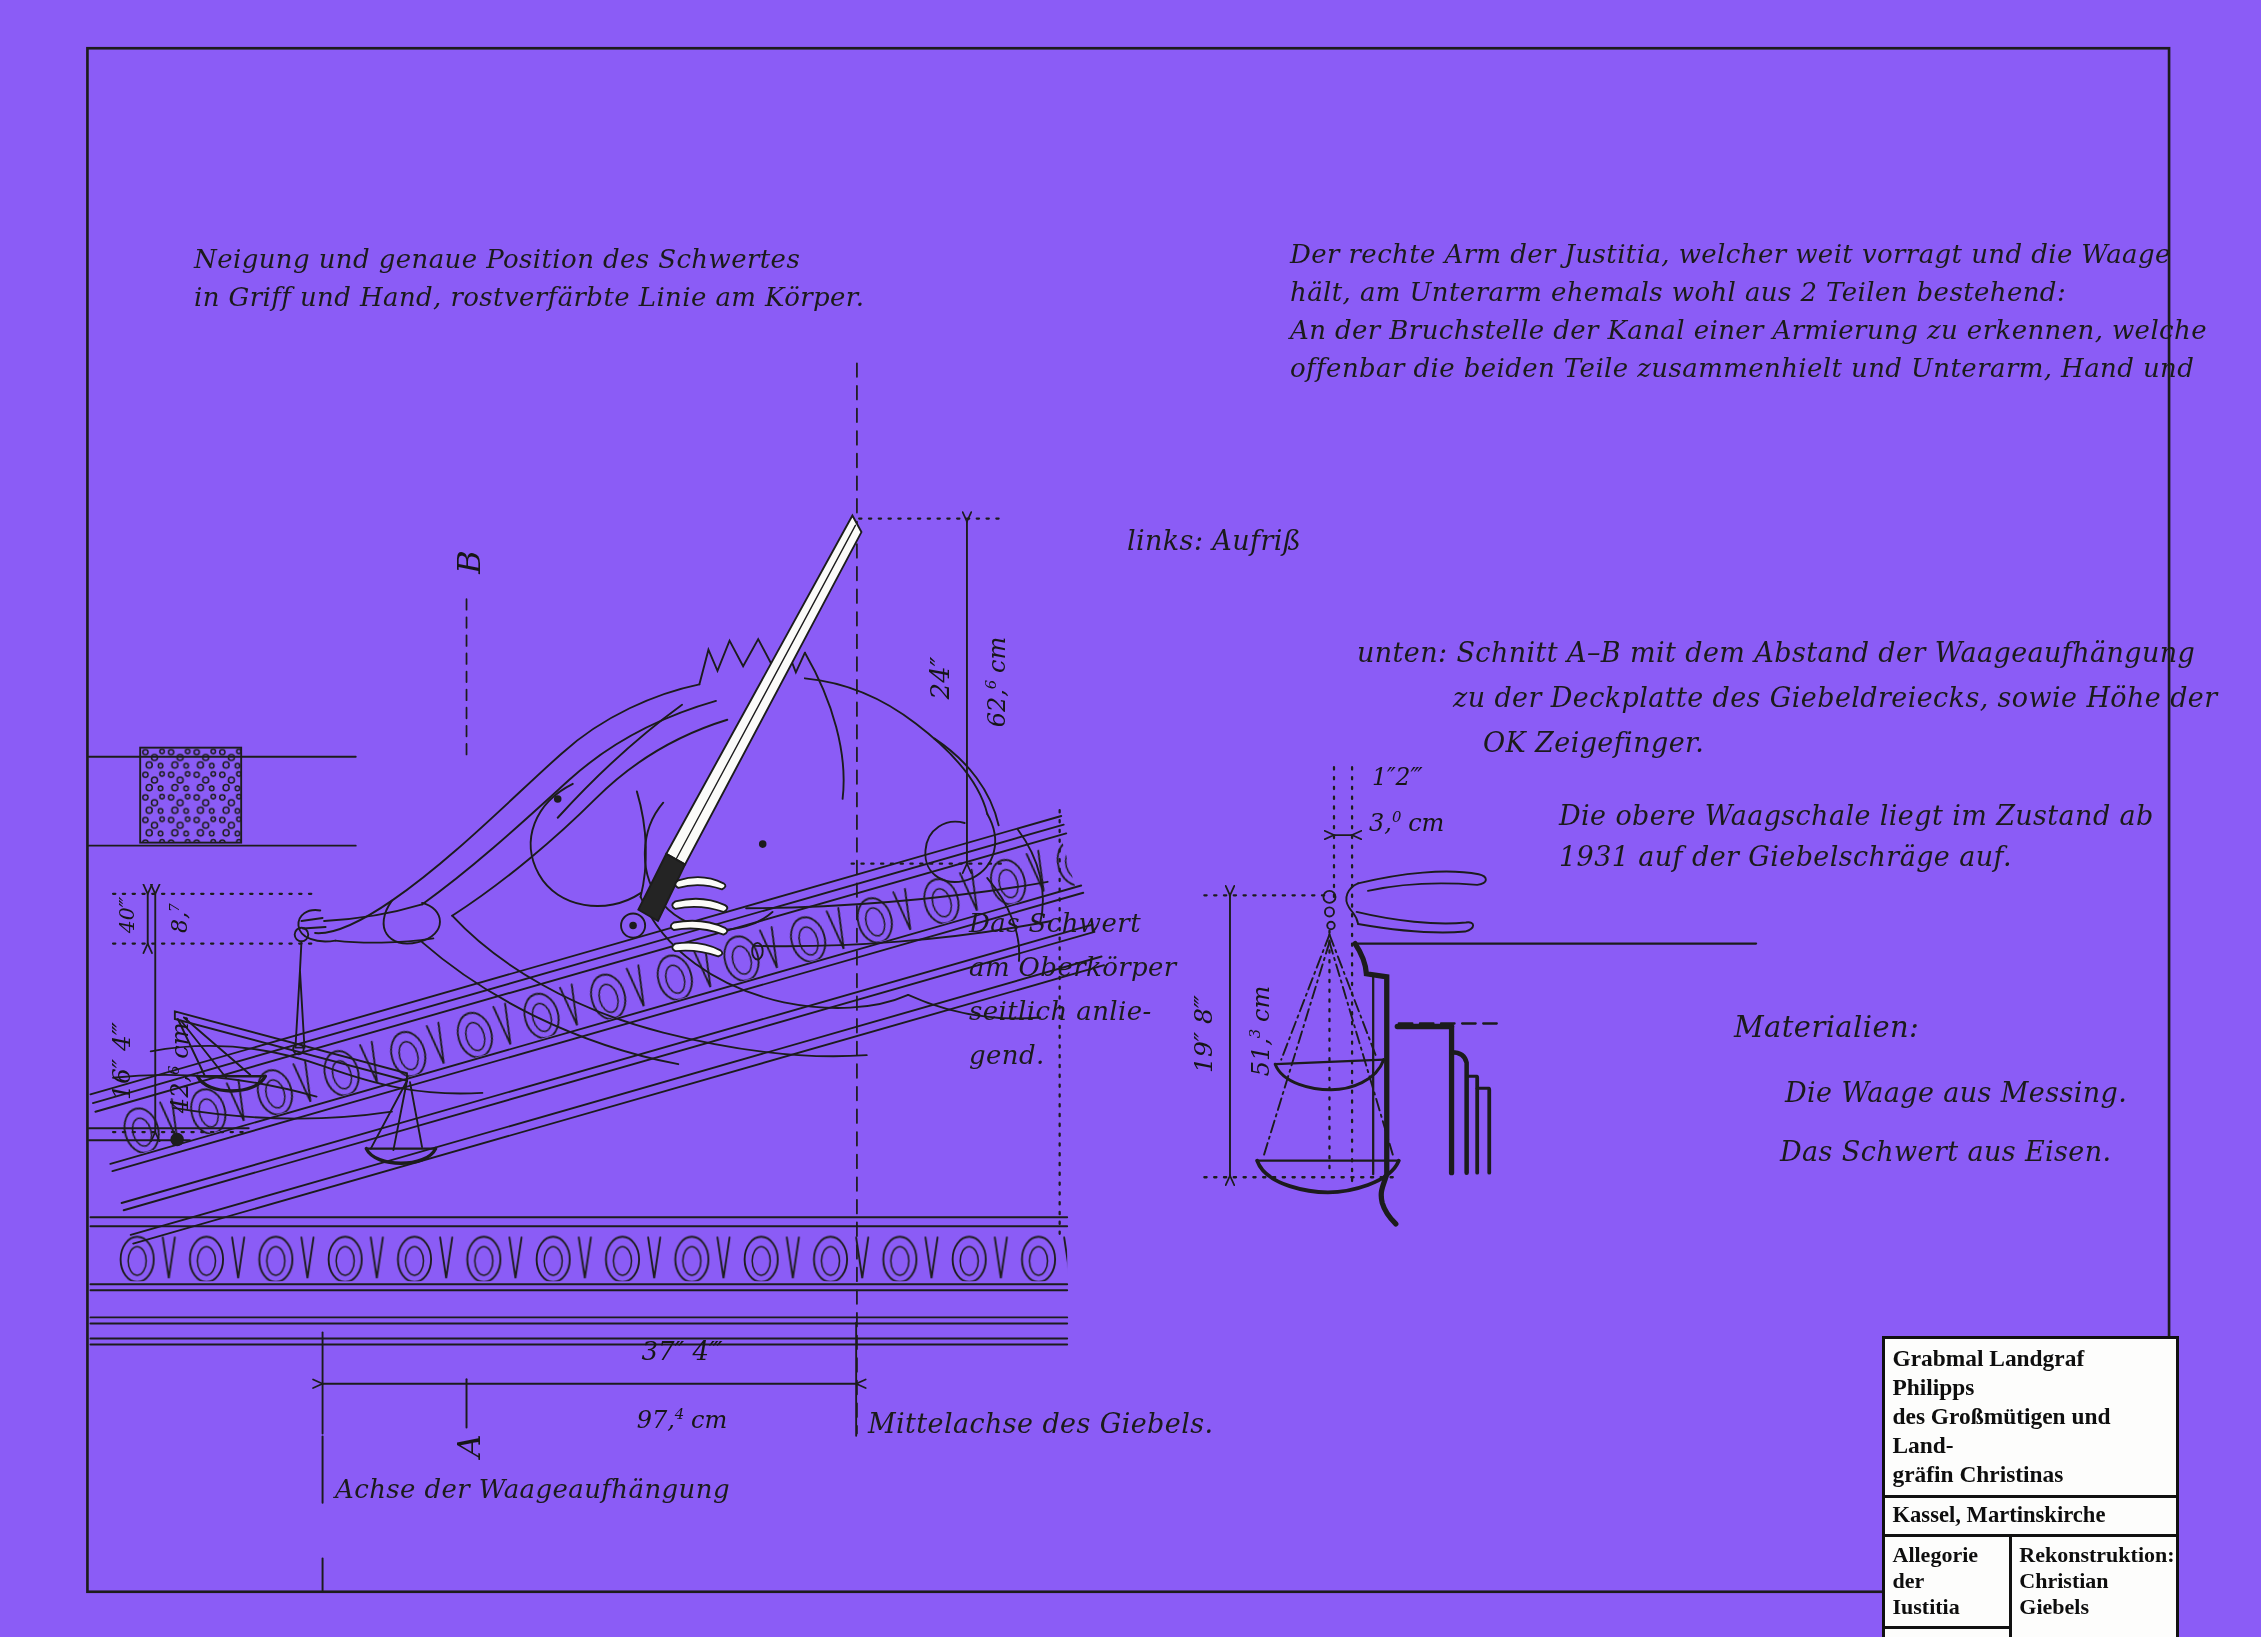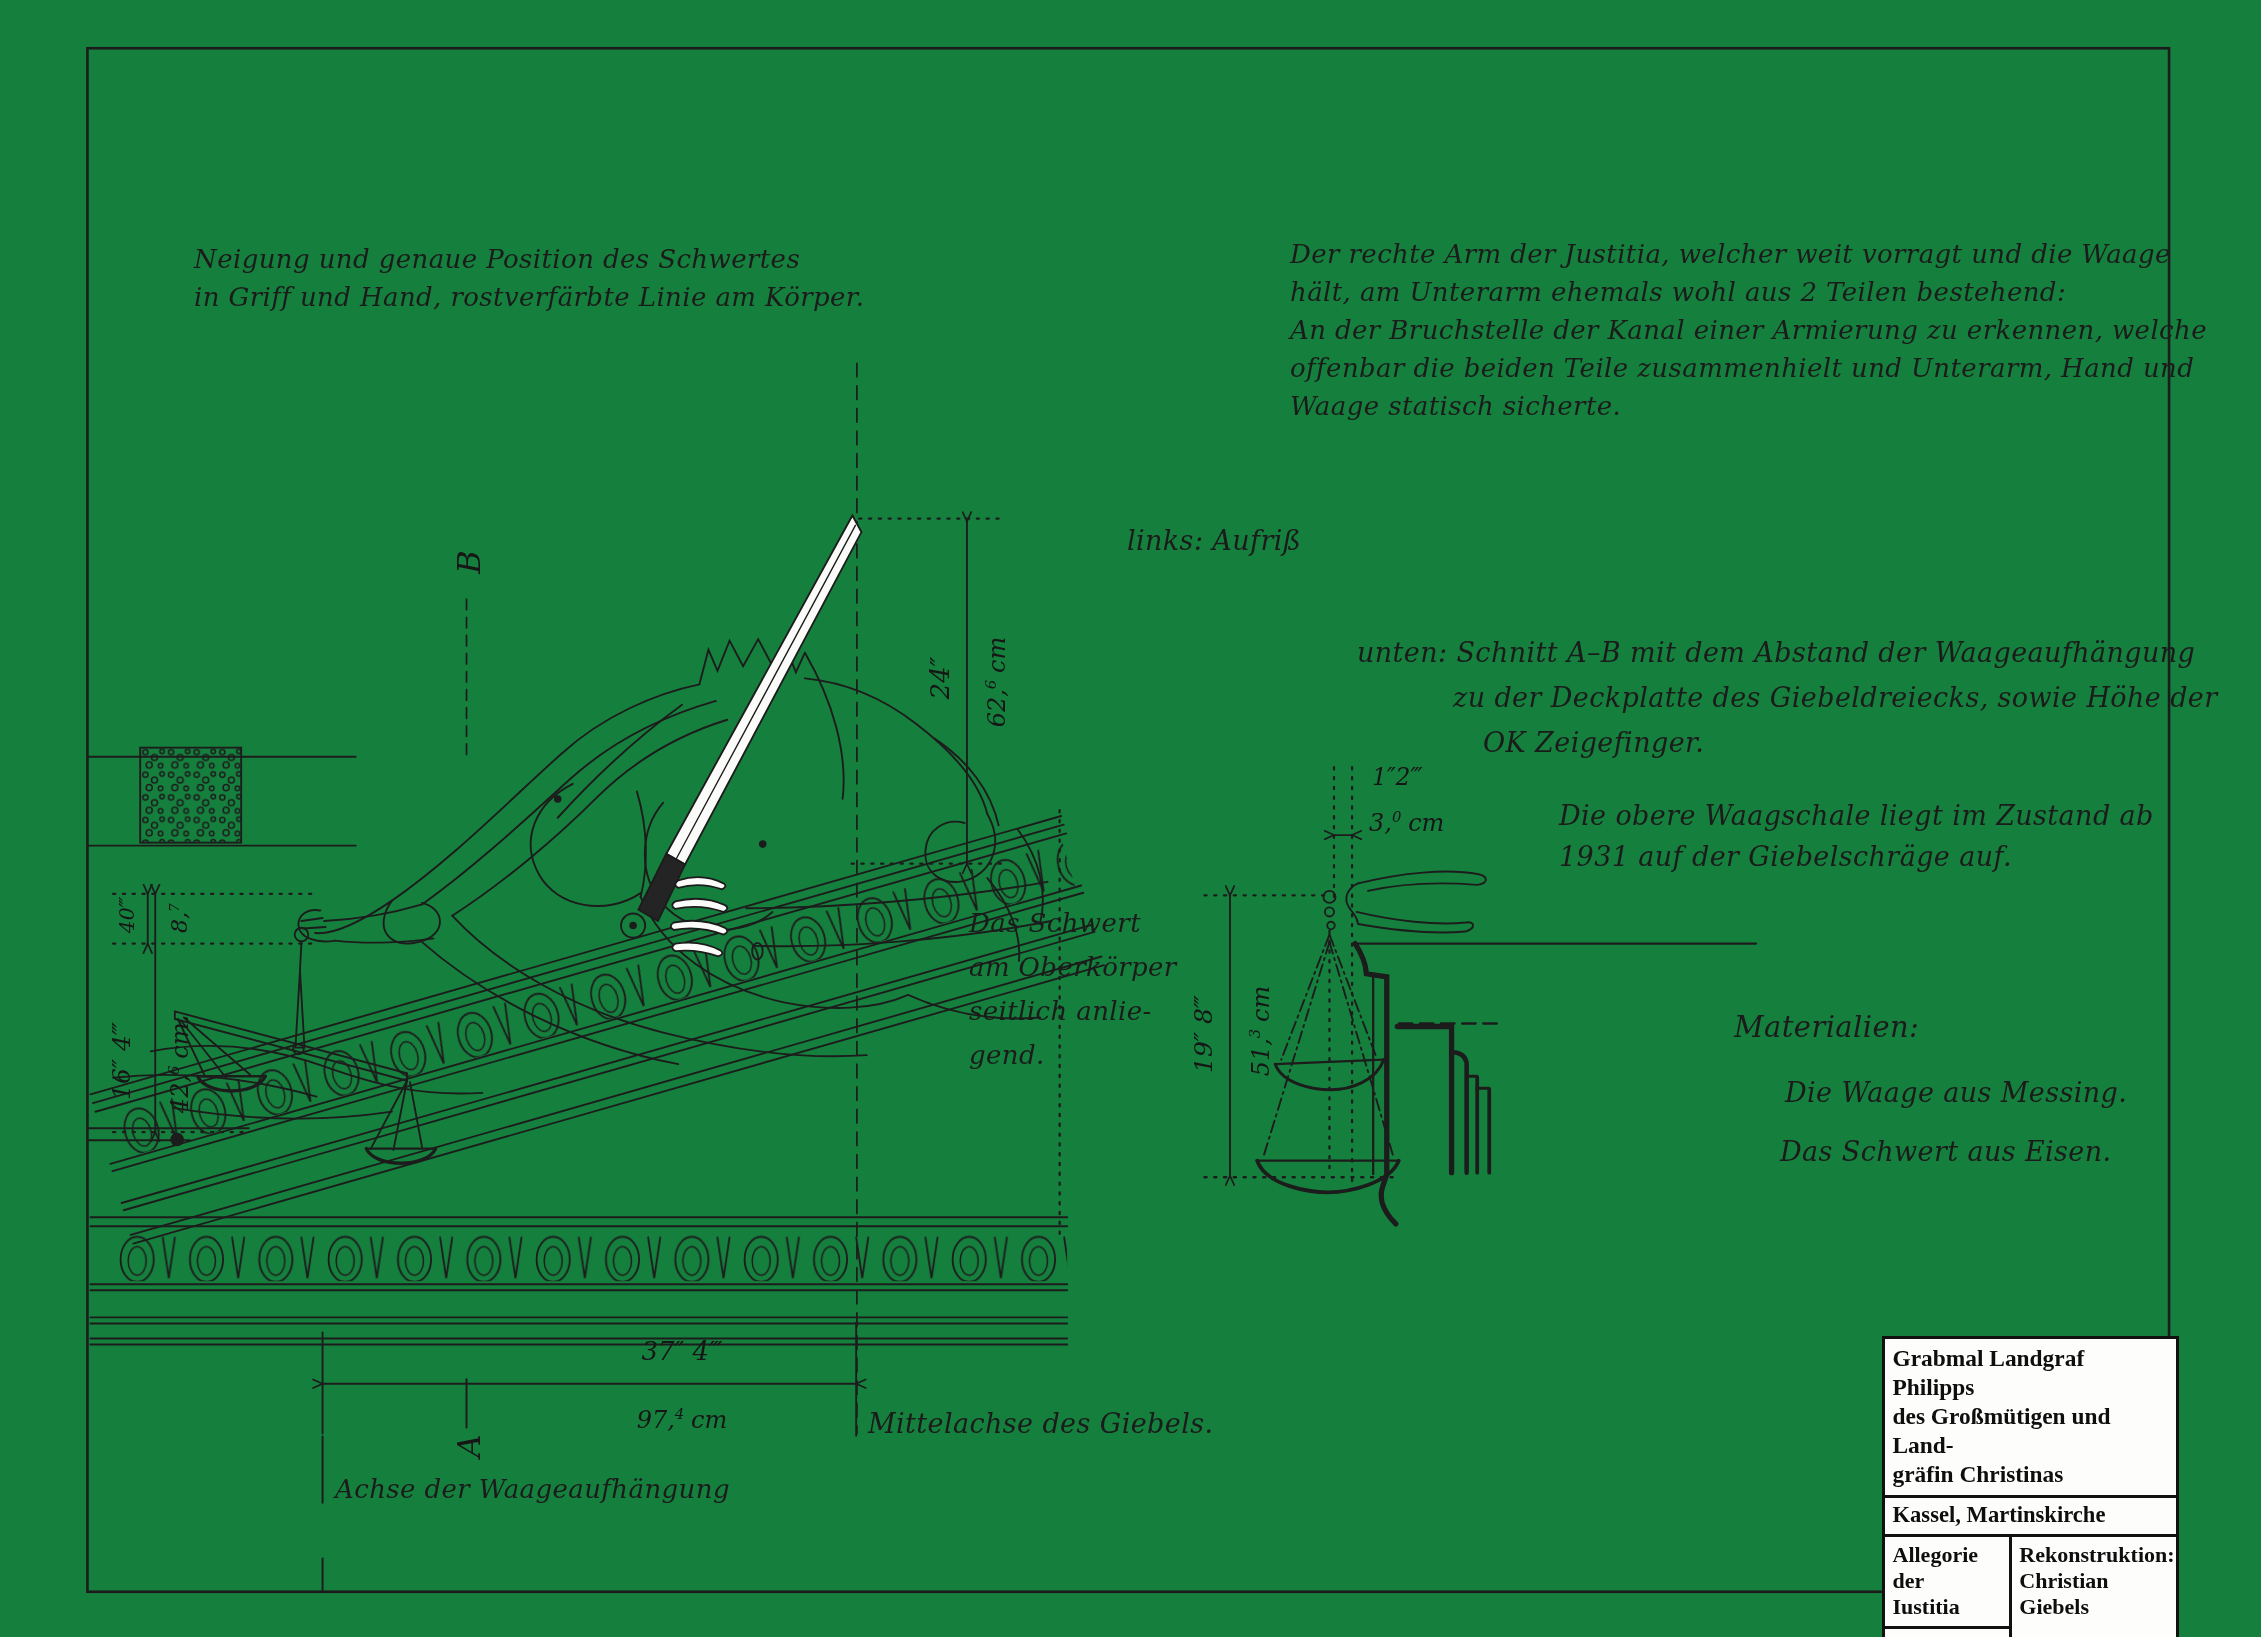--- a/index.html
+++ b/index.html
@@ -1,16 +1,16 @@
 <!DOCTYPE html>
 <html style="font-size:12px"><head>
 <meta charset="utf-8">
 <style>
   html,body{margin:0;padding:0;background:#f4f4f1;}
-  #page{position:relative;width:2261px;height:1637px;background:#15803d;overflow:hidden;
+  #page{position:relative;width:2261px;height:1637px;background:#8b5cf6;overflow:hidden;
         font-family:"DejaVu Serif", serif;color:#191919;}
   #lineart{position:absolute;left:0;top:0;}
   .abs{position:absolute;}
   .hw{font-family:"DejaVu Serif", serif;font-style:italic;color:#1b1b1b;letter-spacing:0.4px;white-space:nowrap;}
   .n34{font-size:26px;line-height:38px;}
   .n36{font-size:27px;line-height:41px;}
   .n58{font-size:26px;line-height:44px;}
   .dim{font-family:"DejaVu Serif", serif;font-style:italic;font-size:24px;color:#161616;white-space:nowrap;}
   .ctr{transform:translate(-50%,-50%);}
   .rot{transform:translate(-50%,-50%) rotate(-90deg);}
@@ -248,21 +248,20 @@
   <div class="abs hw n34" style="left:194px;top:240px;">
     <div>Neigung und genaue Position des Schwertes</div>
     <div>in Griff und Hand, rostverfärbte Linie am Körper.</div>
   </div>
 
   <div class="abs hw n34" style="left:1290px;top:235px;">
     <div>Der rechte Arm der Justitia, welcher weit vorragt und die Waage</div>
     <div>hält, am Unterarm ehemals wohl aus 2 Teilen bestehend:</div>
     <div>An der Bruchstelle der Kanal einer Armierung zu erkennen, welche</div>
     <div>offenbar die beiden Teile zusammenhielt und  Unterarm, Hand und</div>
-    <div>Waage statisch sicherte.</div>
   </div>
 
   <div class="abs hw n36" style="left:1127px;top:520px;">links:   Aufriß</div>
 
   <div class="abs hw n36" style="left:1453px;top:677px;">zu der Deckplatte des Giebeldreiecks, sowie Höhe der</div>
   <div class="abs hw n36" style="left:1357px;top:632px;">unten:   Schnitt  A–B  mit dem Abstand der Waageaufhängung</div>
   <div class="abs hw n36" style="left:1451px;top:722px;margin-left:32px;">OK Zeigefinger.</div>
 
   <div class="abs hw n36" style="left:1559px;top:795px;">
     <div>Die   obere Waagschale liegt im Zustand ab</div>

